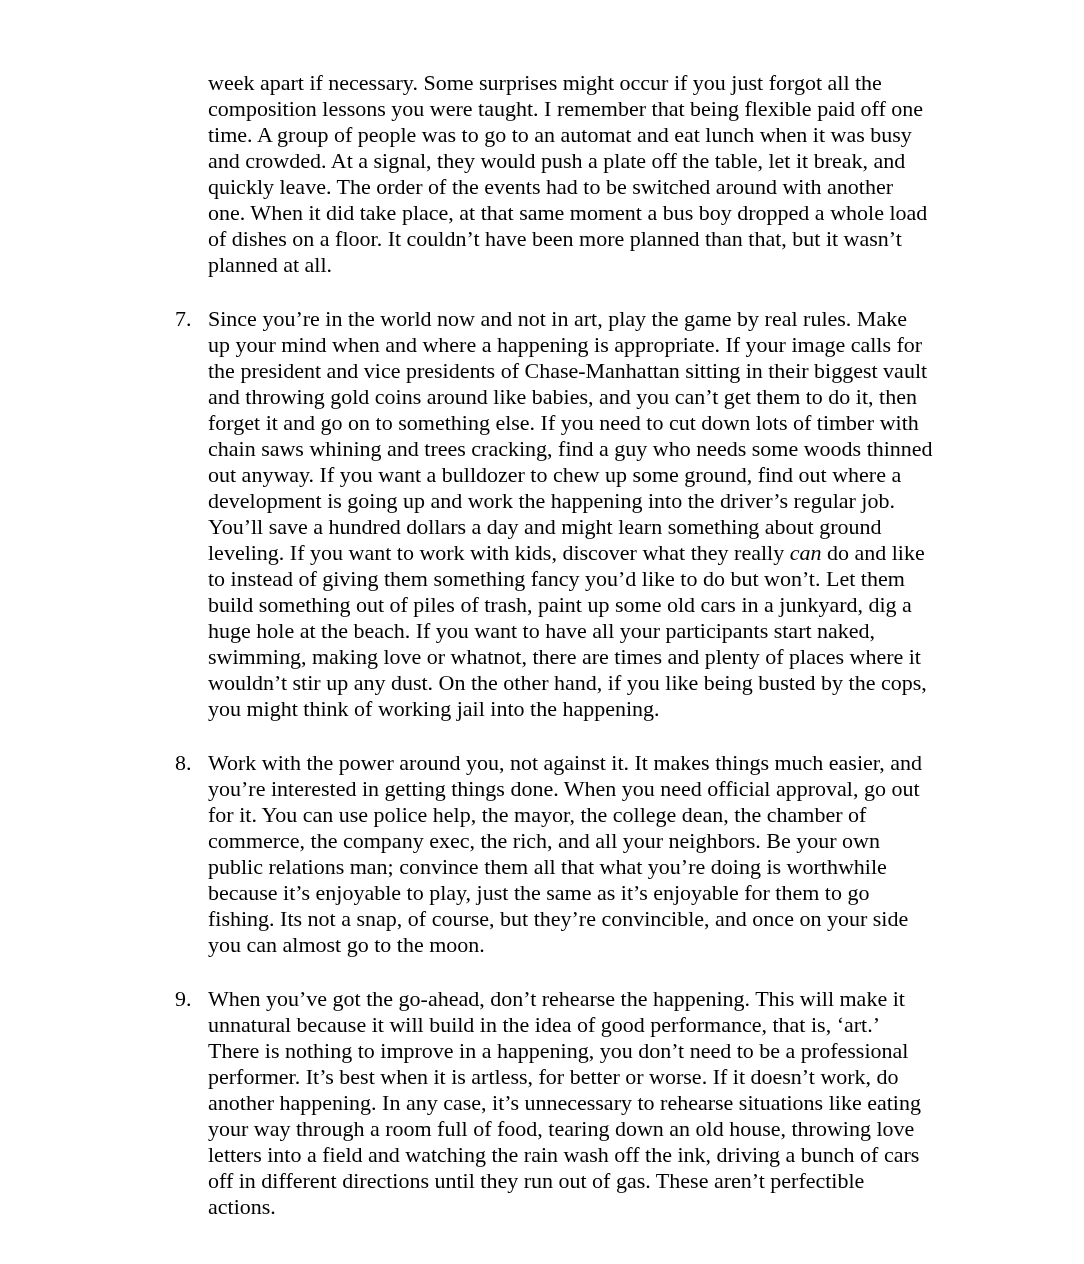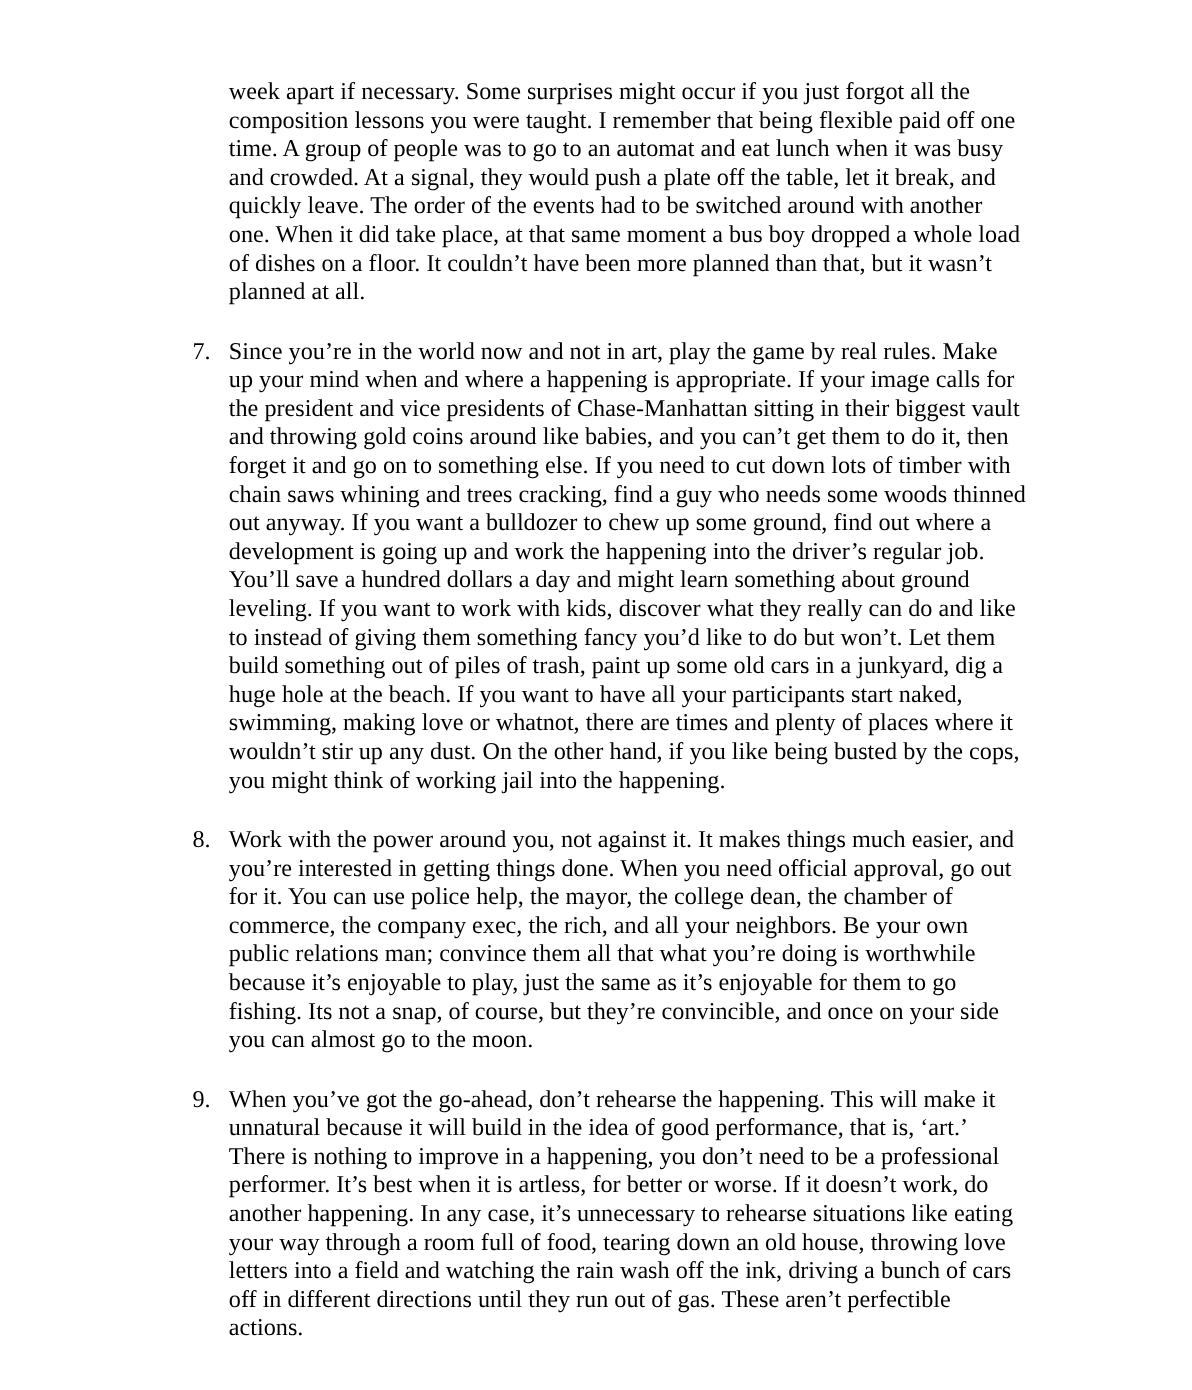--- a/index.html
+++ b/index.html
@@ -36,20 +36,21 @@
   .list-item:last-child {
     margin-bottom: 0;
   }
   .list-num {
     position: absolute;
     left: -33px;
     top: 0;
     white-space: nowrap;
   }
   .italic-word {
+    font-style: italic;
   }
 </style>
 </head>
 <body>
 
 <div class="page">
   <div class="content">
 
     <p class="para">week apart if necessary. Some surprises might occur if you just forgot all the
 composition lessons you were taught. I remember that being flexible paid off one

